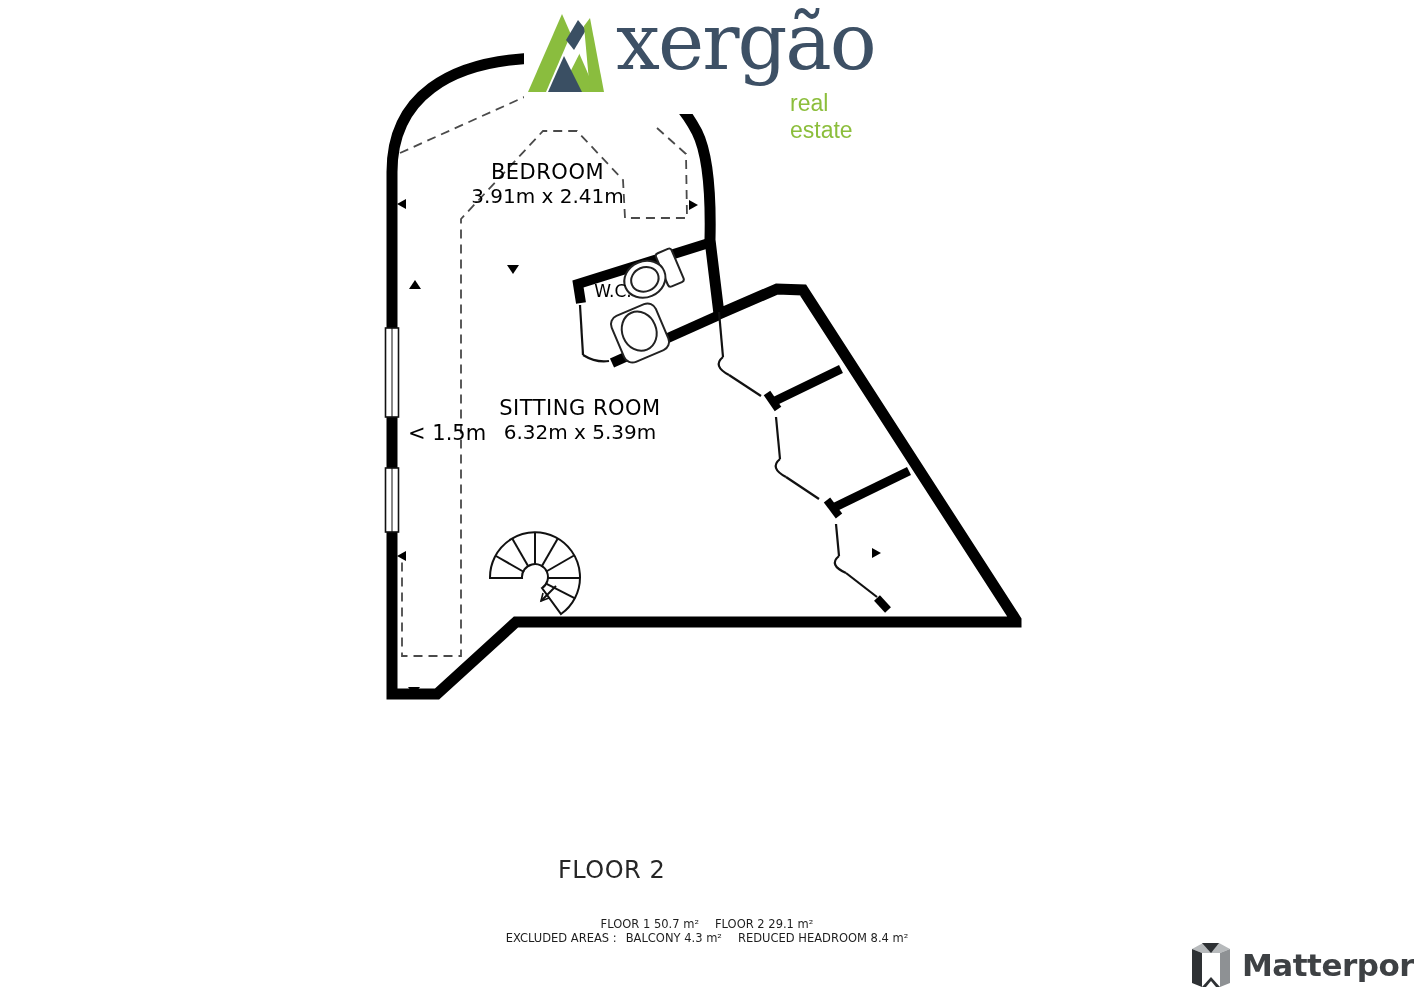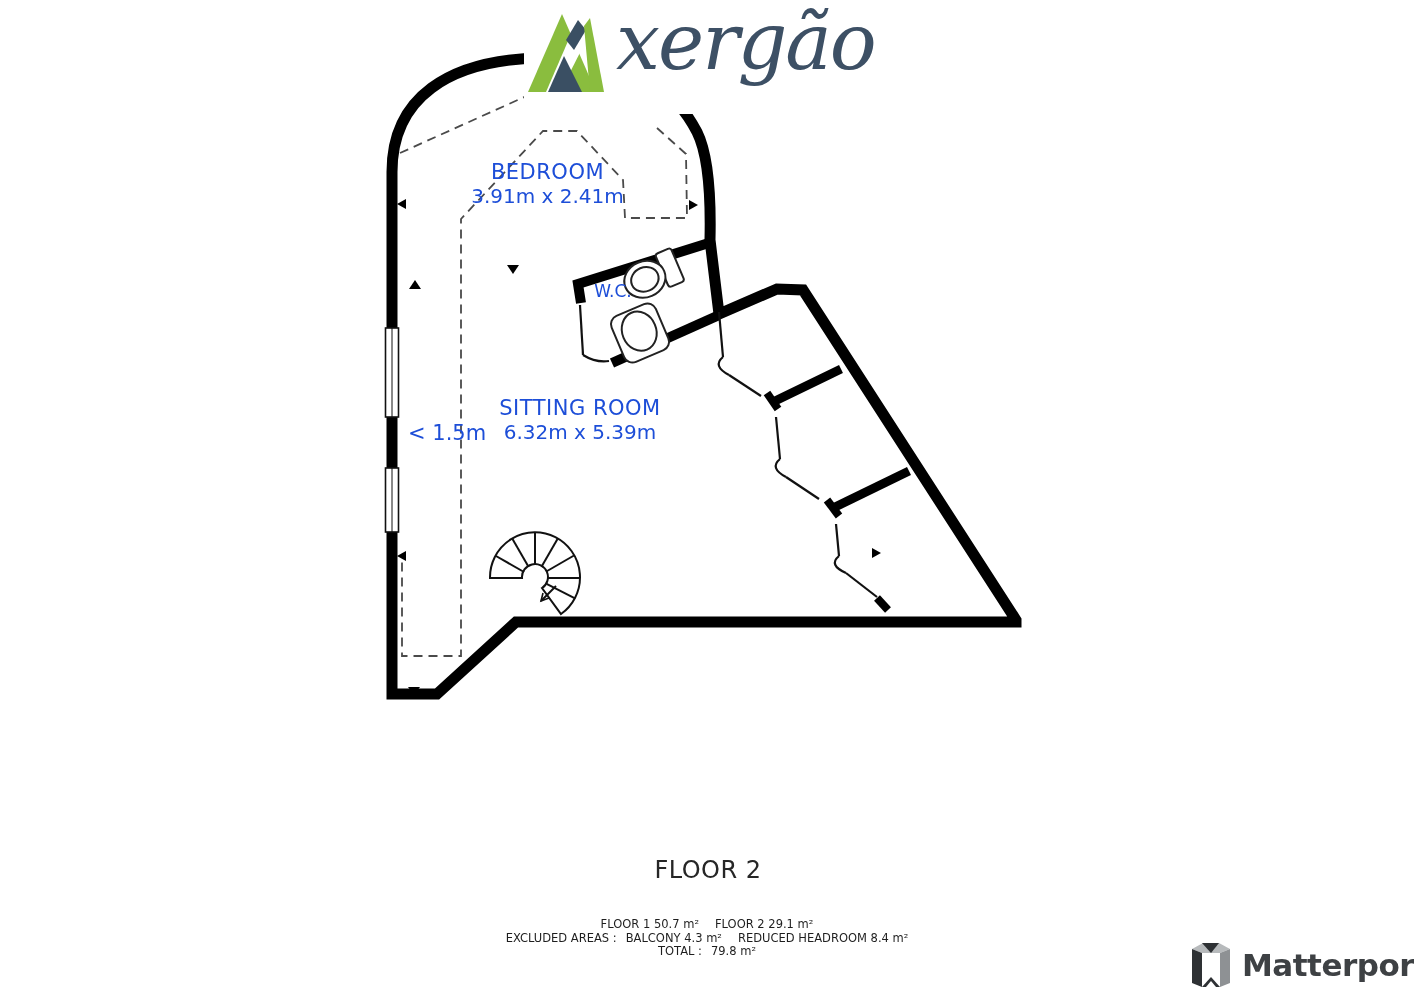--- a/index.html
+++ b/index.html
@@ -4,36 +4,36 @@
 <style>
   html,body{margin:0;padding:0;background:#ffffff;}
   body{width:1414px;height:1000px;position:relative;overflow:hidden;
        font-family:"DejaVu Sans","Liberation Sans",sans-serif;color:#1b1b1b;}
   svg{display:block;}
 
   
   #plan-svg{position:absolute;left:0;top:0;}
 
   
-  .room-label{position:absolute;text-align:center;color:#1d4ed8;}
+  .room-label{position:absolute;text-align:center;color:#000000;}
   .room-name{font-size:21px;letter-spacing:.5px;}
   .room-dims{font-size:20px;}
   .wc-name{font-size:17px;}
   .headroom{font-size:21px;}
 
   
-  #brand{position:absolute;left:524px;top:6px;width:372px;height:108px;background:#ffffff;font-style:italic;}
+  #brand{position:absolute;left:524px;top:6px;width:372px;height:108px;background:#ffffff;}
   #brand-icon{position:absolute;left:4px;top:4px;}
   #brand-word{position:absolute;left:92px;top:-24px;font-family:"DejaVu Serif","Liberation Serif",serif;
               font-size:78px;line-height:120px;letter-spacing:-2px;color:#3d5065;}
   #brand-tagline{position:absolute;left:266px;top:84px;font-size:23px;color:#8cbe3c;
                  font-family:"Liberation Sans",sans-serif;}
 
   
-  #floor-title{position:absolute;left:558px;top:856px;width:300px;text-align:center;
+  #floor-title{position:absolute;left:558px;top:856px;width:300px;text-align:left;
                font-size:24px;letter-spacing:.5px;color:#262626;}
   #summary{position:absolute;left:390px;top:918px;width:634px;text-align:center;
            font-size:11.5px;line-height:13.5px;color:#1e1e1e;}
   #summary .gap-r{margin-right:16px;}
   #summary .gap-s{margin-right:9px;}
   #disclaimer{color:#9b9b9b;font-size:10.5px;margin-top:2px;}
 
   
   #watermark{position:absolute;left:1188px;top:940px;display:flex;align-items:center;}
   #watermark-text{font-size:31px;font-weight:bold;color:#3e4144;letter-spacing:-.5px;margin-left:8px;}
@@ -141,33 +141,31 @@
 
 <div id="brand">
   <svg id="brand-icon" width="76" height="82" viewBox="0 0 76 82">
     <polygon fill="#8abd3e" points="0,82 34,4 68,82"></polygon>
     <polygon fill="#ffffff" points="18,82 50,8 63,21 32,82"></polygon>
     <polygon fill="#3a4f63" points="38,30 50,10 58,20 46,40"></polygon>
     <polygon fill="#3a4f63" points="36,46 54,82 20,82"></polygon>
     <polygon fill="#8abd3e" points="56,16 62,8 76,82 62,82"></polygon>
   </svg>
   <div id="brand-word">xergão</div>
+  <div id="brand-tagline">real estate</div>
 </div>
 
 <div id="floor-title">FLOOR 2</div>
 
 <div id="summary">
   <div>
     <span class="gap-r">FLOOR 1 50.7 m²</span><span>FLOOR 2 29.1 m²</span>
   </div>
   <div>
     <span class="gap-s">EXCLUDED AREAS :</span><span class="gap-r">BALCONY 4.3 m²</span><span>REDUCED HEADROOM 8.4 m²</span>
-  </div>
-  <div>
-    <span class="gap-s">TOTAL :</span><span>79.8 m²</span>
   </div>
 </div>
 
 <div id="watermark">
   <svg width="46" height="50" viewBox="0 0 46 50">
     <polygon fill="#b7babc" points="4,9 15,3 31,3 42,9 32,13 14,13"></polygon>
     <polygon fill="#2e3134" points="14,3 31,3 23,13"></polygon>
     <polygon fill="#2e3134" points="4,9 14,13 14,47 4,43"></polygon>
     <polygon fill="#8e9194" points="42,9 32,13 32,47 42,43"></polygon>
     <polygon fill="#2e3134" points="14,47 23,37 32,47"></polygon>

